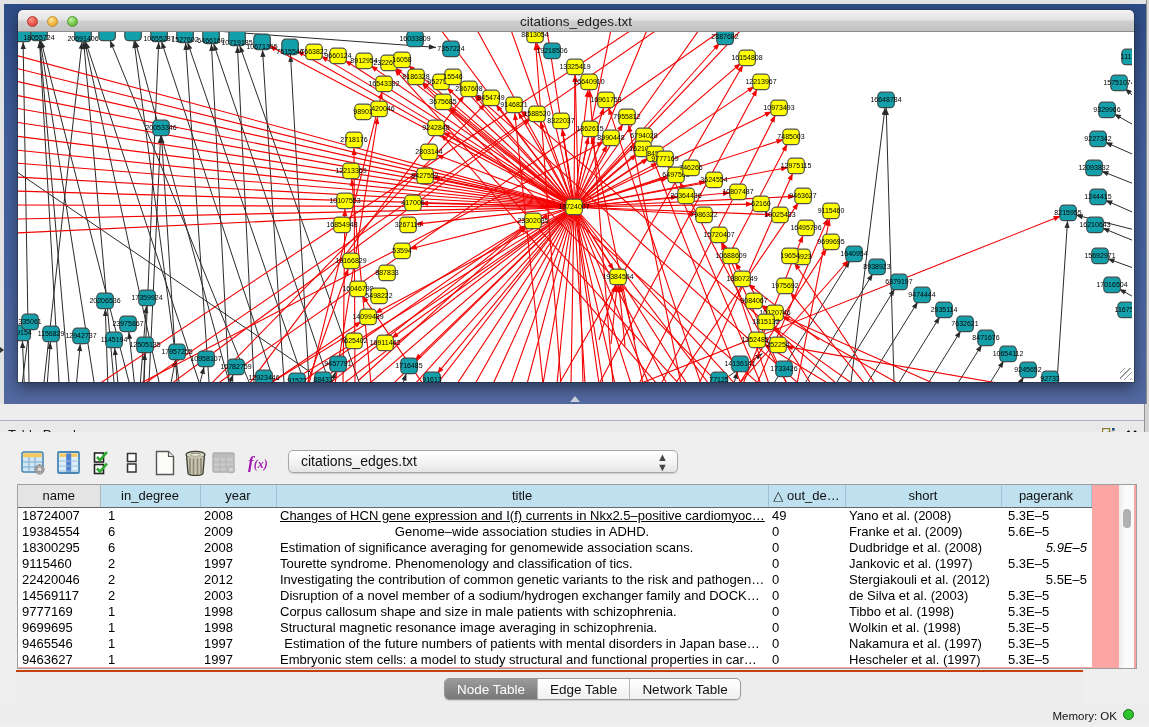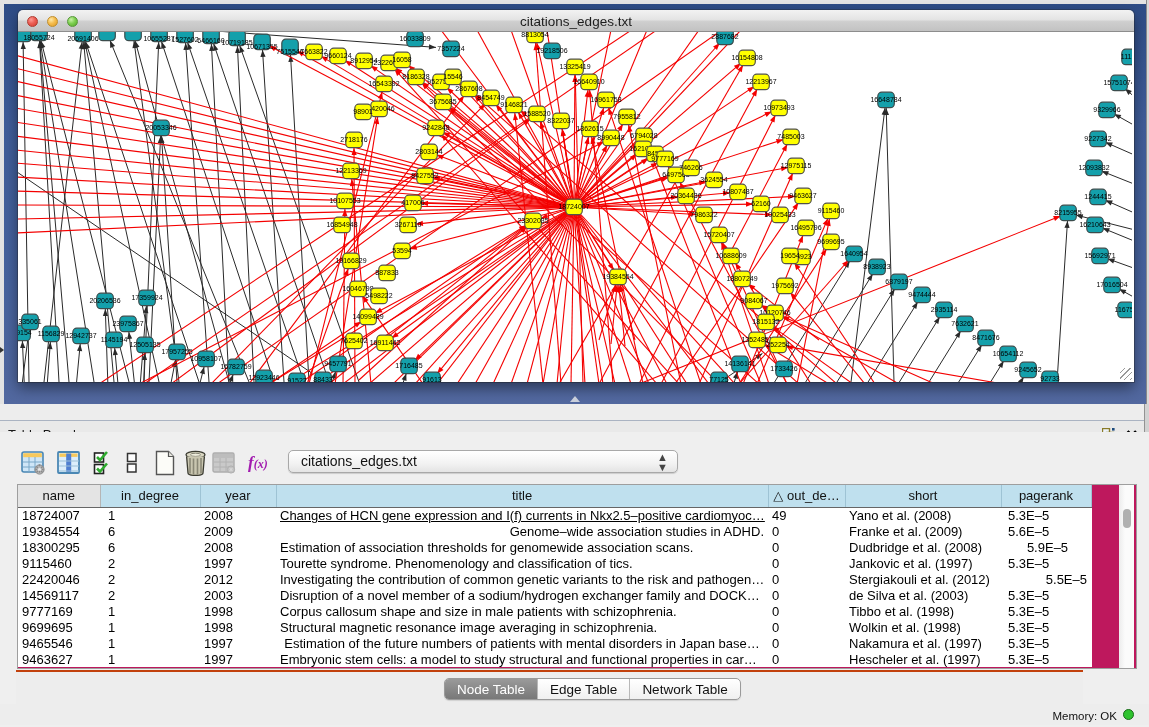--- a/index.html
+++ b/index.html
@@ -35,21 +35,21 @@
 #tpbody { position:absolute; left:0; top:28px; width:1149px; height:295px; background:#efefef; }
 
 
 #toolbar { position:absolute; left:18px; top:18px; height:28px; }
 .tbi { position:absolute; top:0; }
 #combo { position:absolute; left:288px; top:18px; width:390px; height:23px;
   border:1px solid #a8a8a8; border-radius:5px;
   background:linear-gradient(180deg,#ffffff 0%,#f2f2f2 60%,#e4e4e4 100%);
   box-shadow:0 1px 1px rgba(0,0,0,0.15); font-size:14px; color:#111; line-height:21px; padding-left:12px;}
 #combo .arr { position:absolute; right:9px; top:1px; font-size:11px; color:#444; letter-spacing:0; line-height:10px; text-align:center;}
-#tblwrap { position:absolute; left:17px; top:52px; width:1120px; height:185px; background:#be185d; border:1px solid #9e9e9e;}
+#tblwrap { position:absolute; left:17px; top:52px; width:1120px; height:185px; background:#fca5a5; border:1px solid #9e9e9e;}
 table.grid { border-collapse:collapse; table-layout:fixed; width:1073px; font-size:12.5px; background:#fff; }
 table.grid th { height:22px; font-weight:normal; font-size:13px; color:#111;
   background:#bfe0ee; border-right:1px solid #9ec3d4; border-bottom:1px solid #666; }
 table.grid th.first { background:#e4e4e4; border-right:1px solid #b5b5b5; }
 table.grid td { height:16px; padding:0 4px; color:#000; white-space:nowrap; overflow:hidden; font-size:13px; }
 .sb { position:absolute; right:2px; top:0px; width:15px; height:183px; background:linear-gradient(90deg,#ececec,#fbfbfb 40%,#fbfbfb);}
 .sbthumb { position:absolute; left:4px; top:24px; width:8px; height:19px; background:#b0b0b0; border-radius:4px; }
 
 
 #tabs { position:absolute; left:16px; top:238px; width:1067px; height:34px; background:#ededed; border-top:2px solid #c2410c;}
@@ -855,33 +855,33 @@
                   <td style="text-align:left;">2008</td>
                   <td style="text-align:left;text-decoration:underline;">Changes of HCN gene expression and I(f) currents in Nkx2.5–positive cardiomyoc…</td>
                   <td style="text-align:left;">49</td>
                   <td style="text-align:left;">Yano et al. (2008)</td>
                   <td style="text-align:left;padding-left:7px;">5.3E–5</td>
                 </tr>
                 <tr>
                   <td style="text-align:left;">19384554</td>
                   <td style="text-align:left;padding-left:8px;">6</td>
                   <td style="text-align:left;">2009</td>
-                  <td style="text-align:right;margin-top:26px;">Genome–wide association studies in ADHD.</td>
+                  <td style="text-align:center;margin-top:26px;">Genome–wide association studies in ADHD.</td>
                   <td style="text-align:left;">0</td>
                   <td style="text-align:left;">Franke et al. (2009)</td>
                   <td style="text-align:left;padding-left:7px;">5.6E–5</td>
                 </tr>
                 <tr>
                   <td style="text-align:left;">18300295</td>
                   <td style="text-align:left;padding-left:8px;">6</td>
                   <td style="text-align:left;">2008</td>
-                  <td style="text-align:left;">Estimation of association thresholds for genomewide association scans.</td>
+                  <td style="text-align:left;">Estimation of significance averaging for genomewide association scans.</td>
                   <td style="text-align:left;">0</td>
                   <td style="text-align:left;">Dudbridge et al. (2008)</td>
-                  <td style="text-align:center;padding-left:7px;">5.9E–5</td>
+                  <td style="text-align:right;padding-left:7px;font-style:italic;">5.9E–5</td>
                 </tr>
                 <tr>
                   <td style="text-align:left;">9115460</td>
                   <td style="text-align:left;padding-left:8px;">2</td>
                   <td style="text-align:left;">1997</td>
                   <td style="text-align:left;">Tourette syndrome. Phenomenology and classification of tics.</td>
                   <td style="text-align:left;">0</td>
                   <td style="text-align:left;">Jankovic et al. (1997)</td>
                   <td style="text-align:left;padding-left:7px;">5.3E–5</td>
                 </tr>

